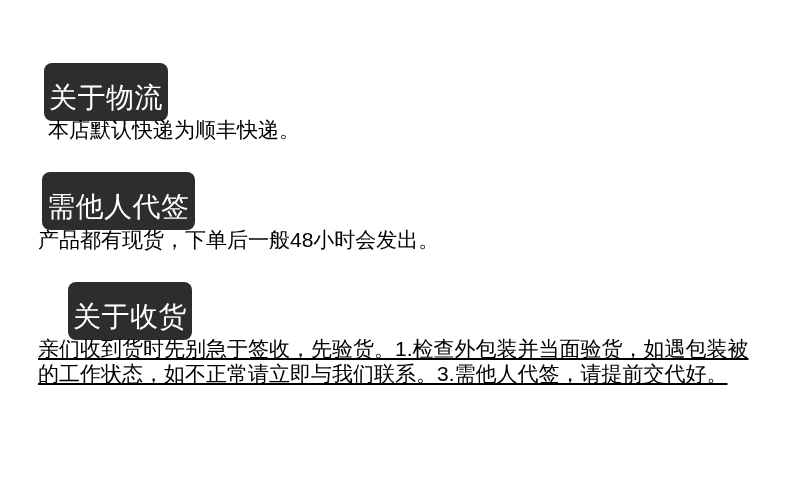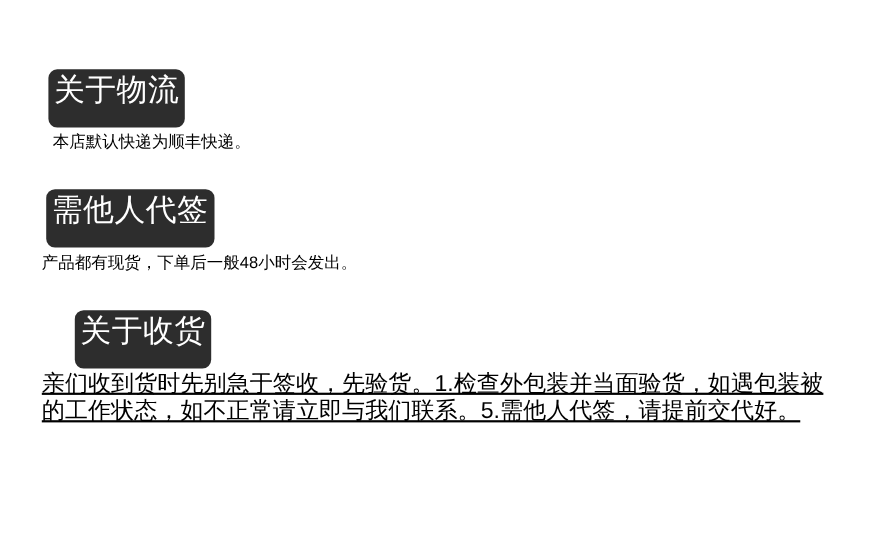--- a/index.html
+++ b/index.html
@@ -20,29 +20,29 @@
     background: var(--page-bg, #ffffff);
     overflow: hidden;
   }
   .badge {
     position: absolute;
     display: inline-block;
     background: var(--badge-bg, #2d2d2d);
     color: var(--badge-text, #ffffff);
     font-size: 28px;
     line-height: 38px;
-    height: 53px;
-    padding: 0 5px;
+    height: 26px;
+    padding: 16px 5px;
     border-radius: 8px;
     white-space: nowrap;
     letter-spacing: 0.5px;
   }
   .body-text {
     position: absolute;
-    font-size: 15px;
+    font-size: 21px;
     line-height: 25px;
     color: var(--text-color, #000000);
     white-space: nowrap;
   }
   .paragraph {
     position: absolute;
     font-size: 21px;
     line-height: 25px;
     color: var(--text-color, #000000);
     width: 730px;
@@ -68,16 +68,16 @@
   <div id="text-logistics" class="body-text">本店默认快递为顺丰快递。</div>
 
   <div id="badge-shipping" class="badge">需他人代签</div>
 
   <div id="text-shipping" class="body-text">产品都有现货，下单后一般48小时会发出。</div>
 
   <div id="badge-receiving" class="badge">关于收货</div>
 
   <div id="text-receiving" class="paragraph">
     <div class="line">亲们收到货时先别急于签收，先验货。1.检查外包装并当面验货，如遇包装被</div>
-    <div class="line">的工作状态，如不正常请立即与我们联系。5.需他人代签，请提前交代好。</div>
+    <div class="line">的工作状态，如不正常请立即与我们联系。3.需他人代签，请提前交代好。</div>
   </div>
 
 </div>
 
 </body></html>

